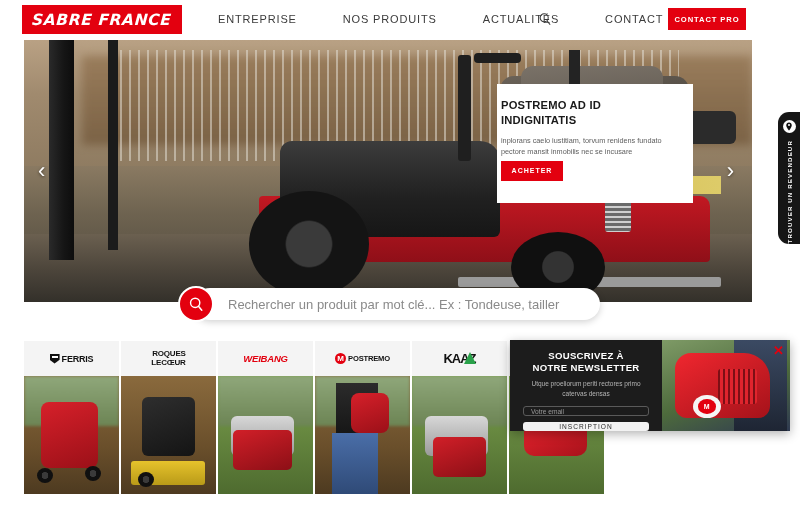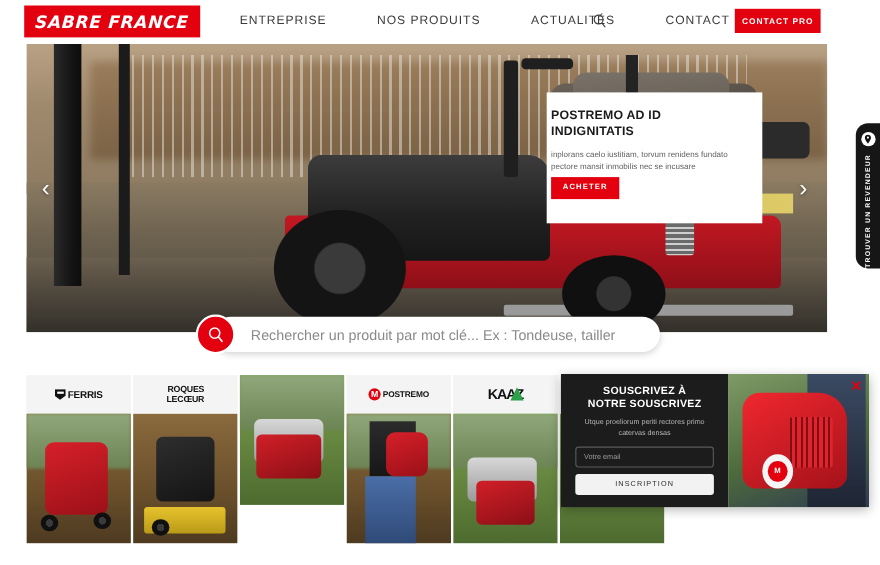--- a/index.html
+++ b/index.html
@@ -295,21 +295,21 @@
     position:absolute; left:16%; top:28%; width:62%; height:34%;
     background:linear-gradient(160deg,#d11f28,#8c0f16); border-radius:5px;
   }
   .ph-blower-red {
     position:absolute; left:12%; top:20%; width:72%; height:46%;
     background:linear-gradient(150deg,#ef2630,#a8121b); border-radius:14px 22px 10px 10px;
   }
 
   
   .newsletter {
-    position:absolute; left:510px; top:340px; width:280px; height:121px;
+    position:absolute; left:510px; top:340px; width:280px; height:91px;
     display:flex; z-index:60; box-shadow:0 3px 10px rgba(0,0,0,.3);
   }
   .nl-left {
     width:152px; background:#1c1c1c; padding:10px 11px 0 11px;
     display:flex; flex-direction:column; align-items:center;
   }
   .nl-title {
     color:#ffffff; font-size:9.6px; font-weight:bold; text-align:center;
     line-height:1.26; letter-spacing:.3px;
   }
@@ -458,20 +458,23 @@
       </div>
       <div class="brand-photo">
         <div class="ph-leaves"></div>
         <div class="ph-machine-dark"></div>
         <div class="ph-yellow"></div>
         <div class="ph-wheel-sm" style="left:18%;bottom:6%;"></div>
       </div>
     </div>
 
     <div class="brand-col">
+      <div class="brand-logo-box">
+        <span class="brand-name bn-weibang">WEIBANG</span>
+      </div>
       <div class="brand-photo">
         <div class="ph-grass-top"></div>
         <div class="ph-forest"></div>
         <div class="ph-silver"></div>
         <div class="ph-mower-red-sm" style="top:46%;"></div>
       </div>
     </div>
 
     <div class="brand-col">
       <div class="brand-logo-box">
@@ -512,21 +515,21 @@
         <div class="ph-grass-top"></div>
         <div class="ph-blower-red" style="top:28%;left:16%;width:66%;height:40%;"></div>
       </div>
     </div>
   </div>
 
   <div class="newsletter">
     <div class="nl-left">
       <div class="nl-title">
         <span>SOUSCRIVEZ À</span><br>
-        <span>NOTRE SOUSCRIVEZ</span>
+        <span>NOTRE NEWSLETTER</span>
       </div>
       <div class="nl-sub">Utque proeliorum periti rectores primo catervas densas</div>
       <input class="nl-input" type="email" placeholder="Votre email" style="">
       <button class="nl-btn">INSCRIPTION</button>
     </div>
     <div class="nl-right">
       <div class="nl-img-bg"></div>
       <div class="nl-img-person"></div>
       <div class="nl-img-blower"></div>
       <div class="nl-img-vent"></div>

